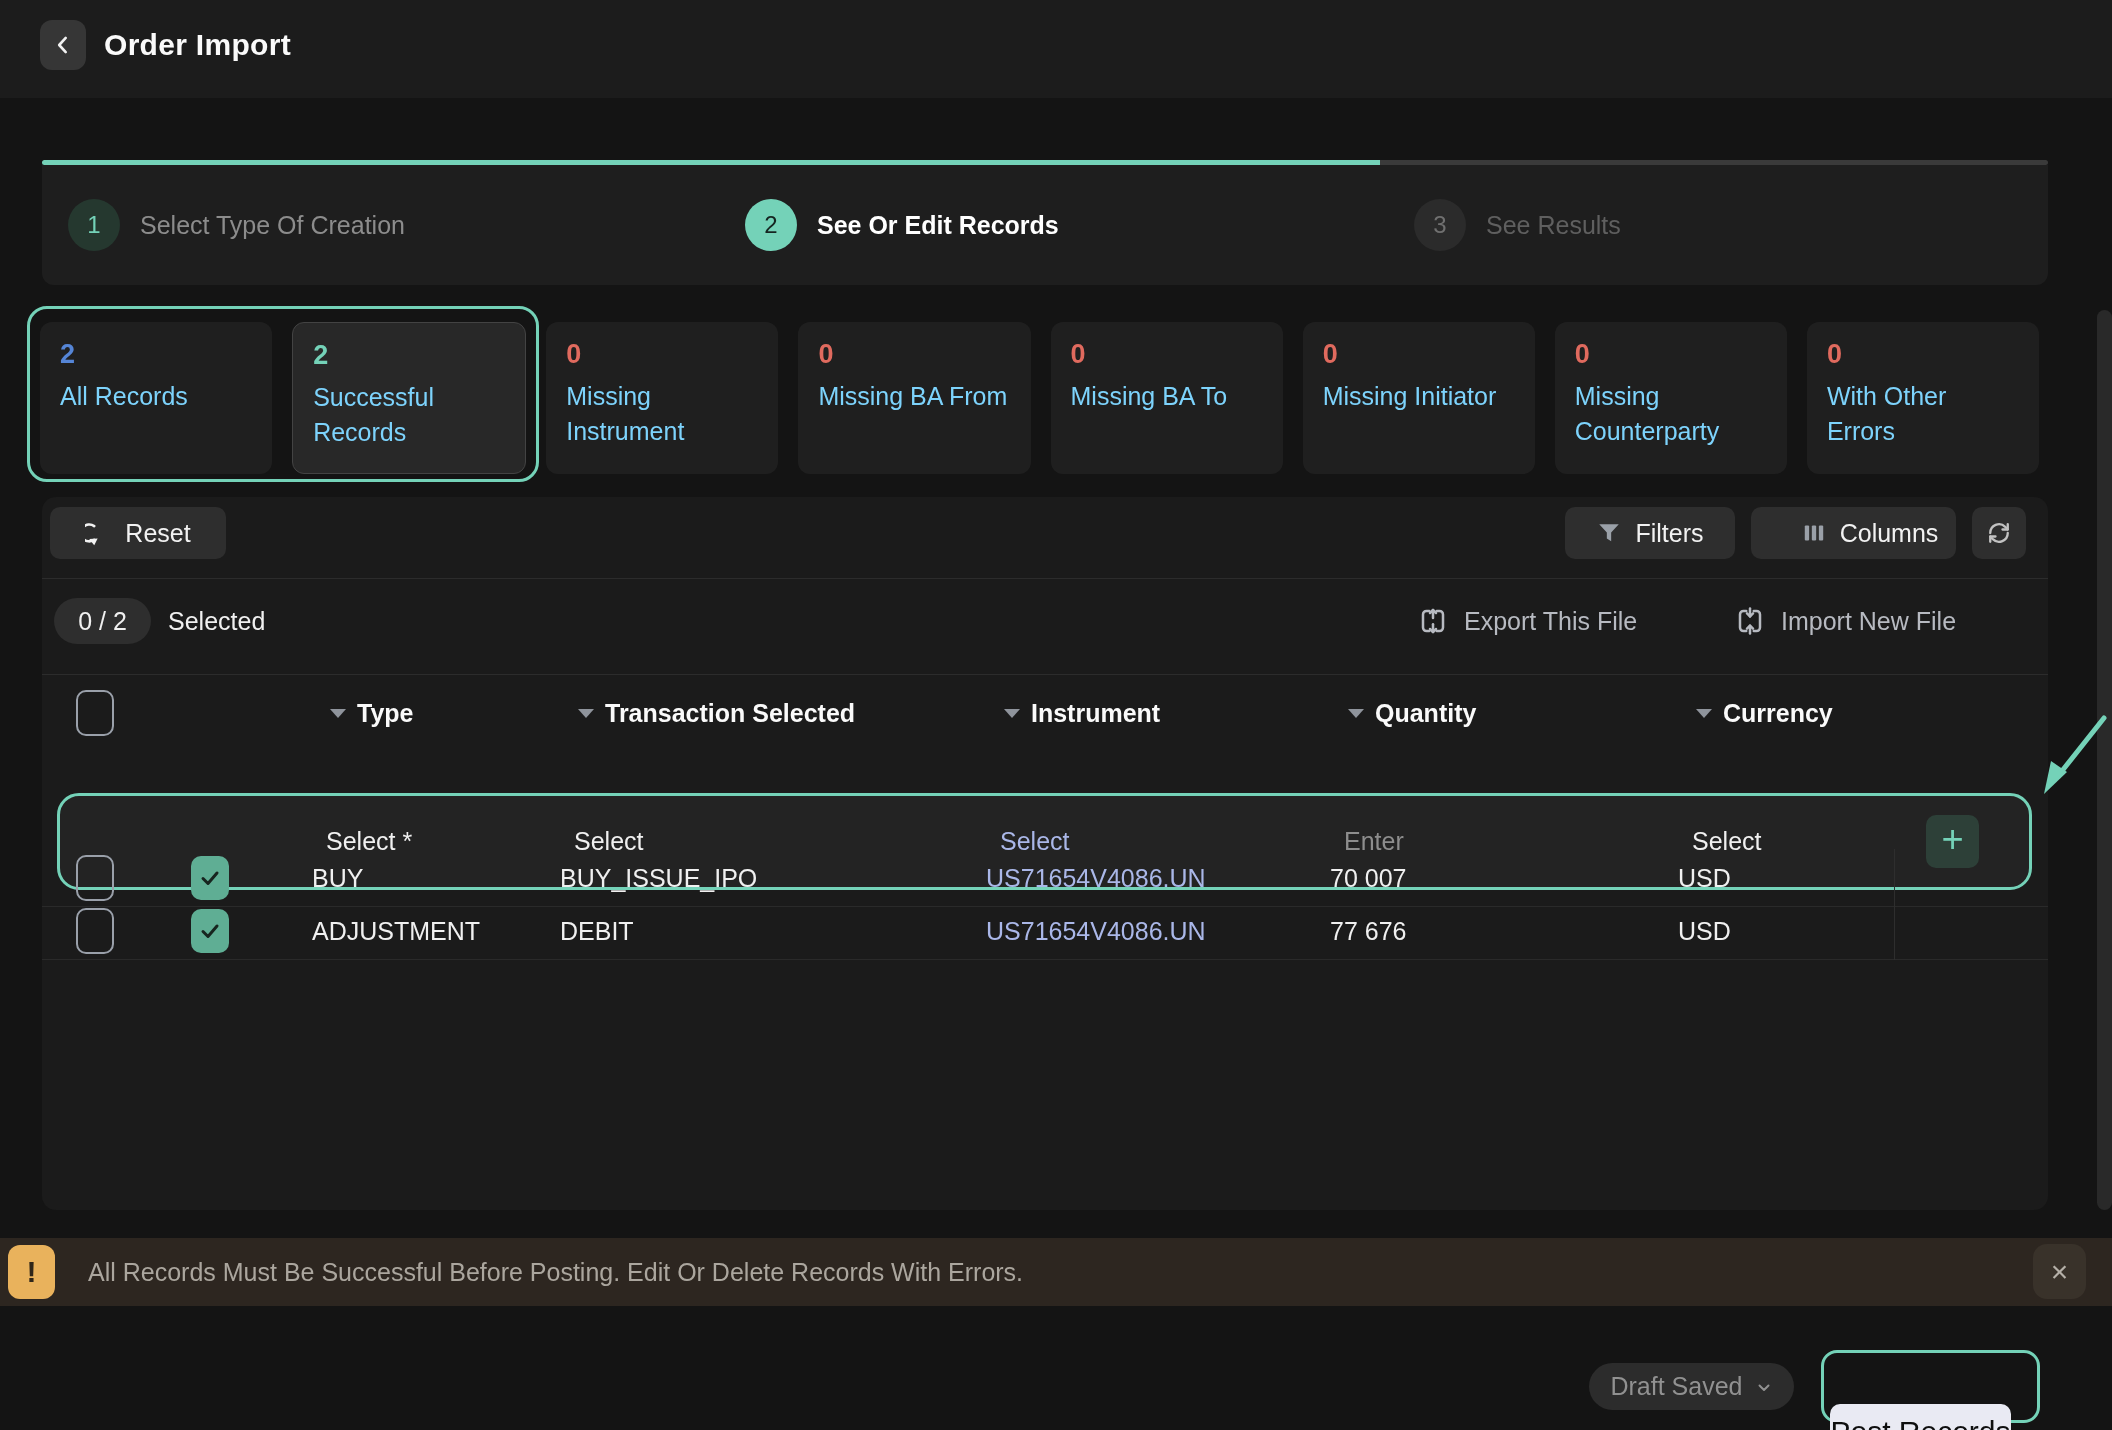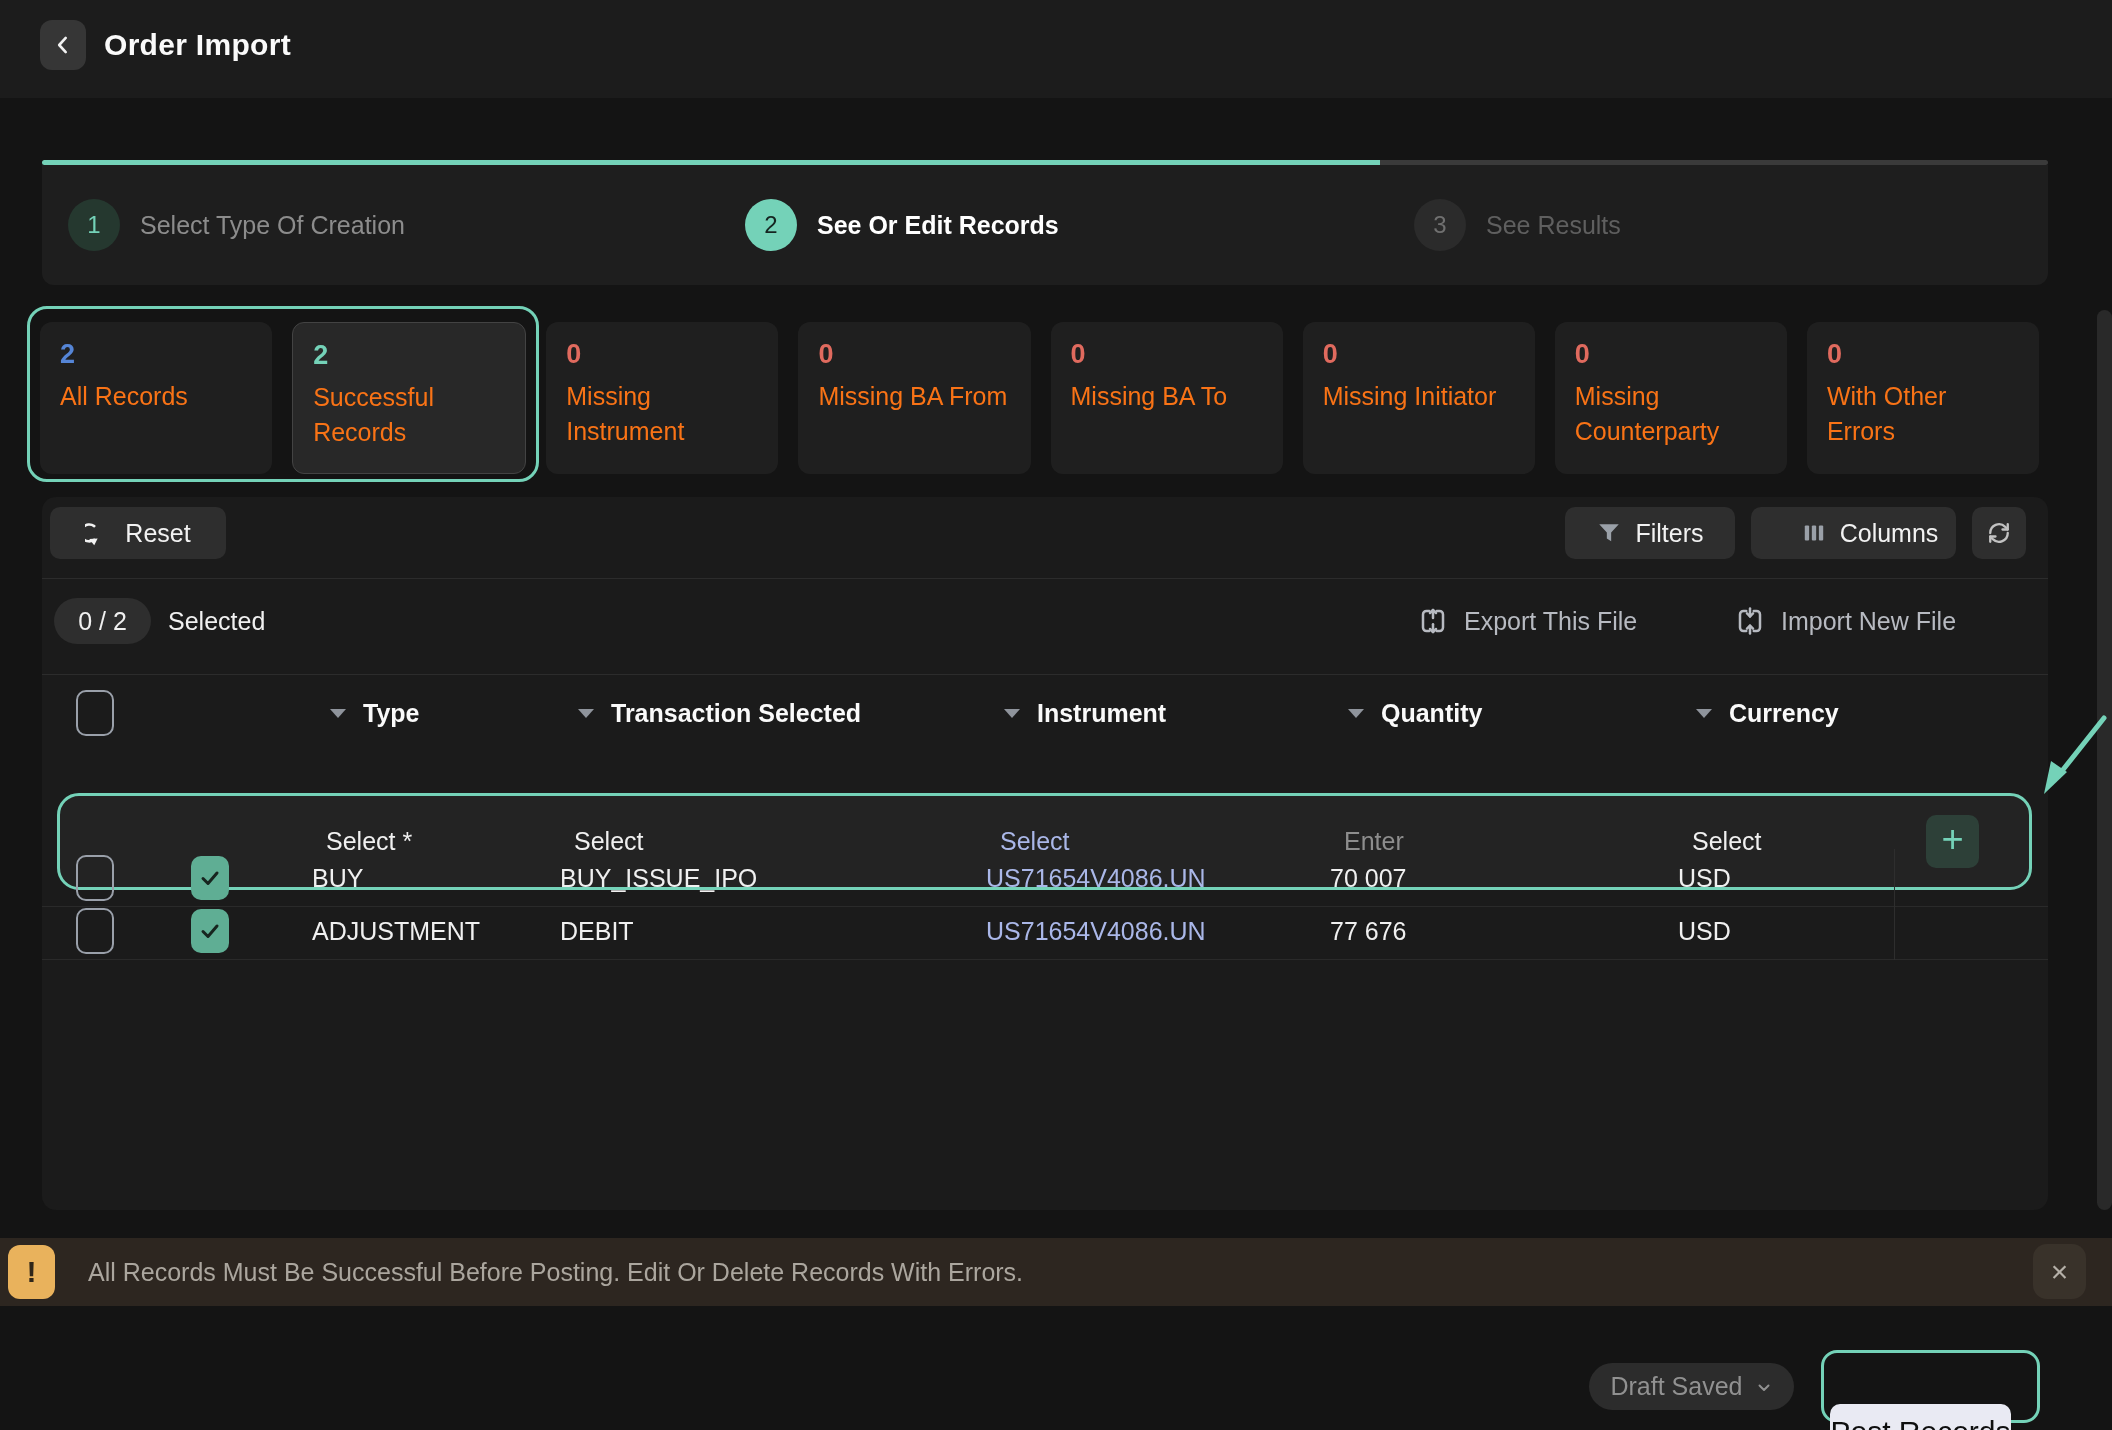--- a/index.html
+++ b/index.html
@@ -28,21 +28,21 @@
   .step-label { font-size:25px; }
   .step-done .step-label { color:#8c8c8c; }
   .step-active .step-label { color:#ffffff; font-weight:600; }
   .step-next .step-label { color:#5f5f5f; }
 
   
   #cards-row { left:40px; top:322px; width:1999px; height:152px; display:flex; gap:20px; }
   .card { flex:1; background:#1f1f1f; border-radius:12px; padding:17px 20px; cursor:pointer; }
   .card.selected { background:#282828; border:1px solid #434343; }
   .card-count { font-size:27px; font-weight:600; margin-bottom:9px; }
-  .card-label { font-size:25px; line-height:35px; color:#f97316; }
+  .card-label { font-size:25px; line-height:35px; color:#7dd3fc; }
   #cards-outline { left:27px; top:306px; width:512px; height:176px; border:3px solid #74d2b8; border-radius:20px; pointer-events:none; }
 
   
   #main-panel { left:42px; top:497px; width:2006px; height:713px; background:#1b1b1b; border-radius:14px; }
   .tool-btn { position:absolute; top:10px; height:52px; background:#2e2e2e; border-radius:10px;
     display:flex; align-items:center; justify-content:center; gap:13px; color:#f2f2f2; font-size:25px; cursor:pointer; }
   #reset-btn { left:8px; width:176px; }
   #filters-btn { left:1523px; width:170px; }
   #columns-btn { left:1709px; width:205px;padding-left:32px; }
   #refresh-btn { left:1930px; width:54px; }
@@ -52,21 +52,21 @@
     display:flex; align-items:center; justify-content:center; color:#f0f0f0; font-size:25px; }
   #sel-label { left:126px; top:101px; height:46px; line-height:46px; color:#f0f0f0; font-size:25px; }
   .file-btn { position:absolute; top:99px; height:50px; display:flex; align-items:center; gap:16px;
     color:#b7bac1; font-size:25px; cursor:pointer; }
   #export-btn { left:1376px; }
   #import-btn { left:1693px;justify-content:center; }
 
   .tgrid { position:absolute; left:0; width:2006px; display:grid;
     grid-template-columns:270px 248px 426px 344px 348px 217px auto; align-items:center; }
   #header-row { top:179px; height:74px; }
-  .hcell { display:flex; align-items:center; gap:17px; padding-left:18px; cursor:pointer; }
+  .hcell { display:flex; align-items:center; gap:11px; padding-left:18px; cursor:pointer; }
   .hcell .lbl { font-size:25px; font-weight:700; color:#fafafa; }
   .sort-tri { width:0; height:0; border-left:8px solid transparent; border-right:8px solid transparent;
     border-top:9px solid #8f949c; }
   .cb { width:38px; height:46px; border:2px solid #9aa0aa; border-radius:10px; background:transparent; cursor:pointer; }
   .cb-cell { position:relative; height:100%; }
   .cb-cell .cb { position:absolute; left:34px; top:50%; transform:translateY(-50%); }
   .cb-teal { position:absolute; left:149px; top:50%; transform:translateY(-50%); width:38px; height:44px;
     background:#5fae94; border-radius:10px; display:flex; align-items:center; justify-content:center; cursor:pointer; }
 
   #entry-row { position:absolute; left:15px; top:255px; width:1975px; height:97px; background:#232323;

